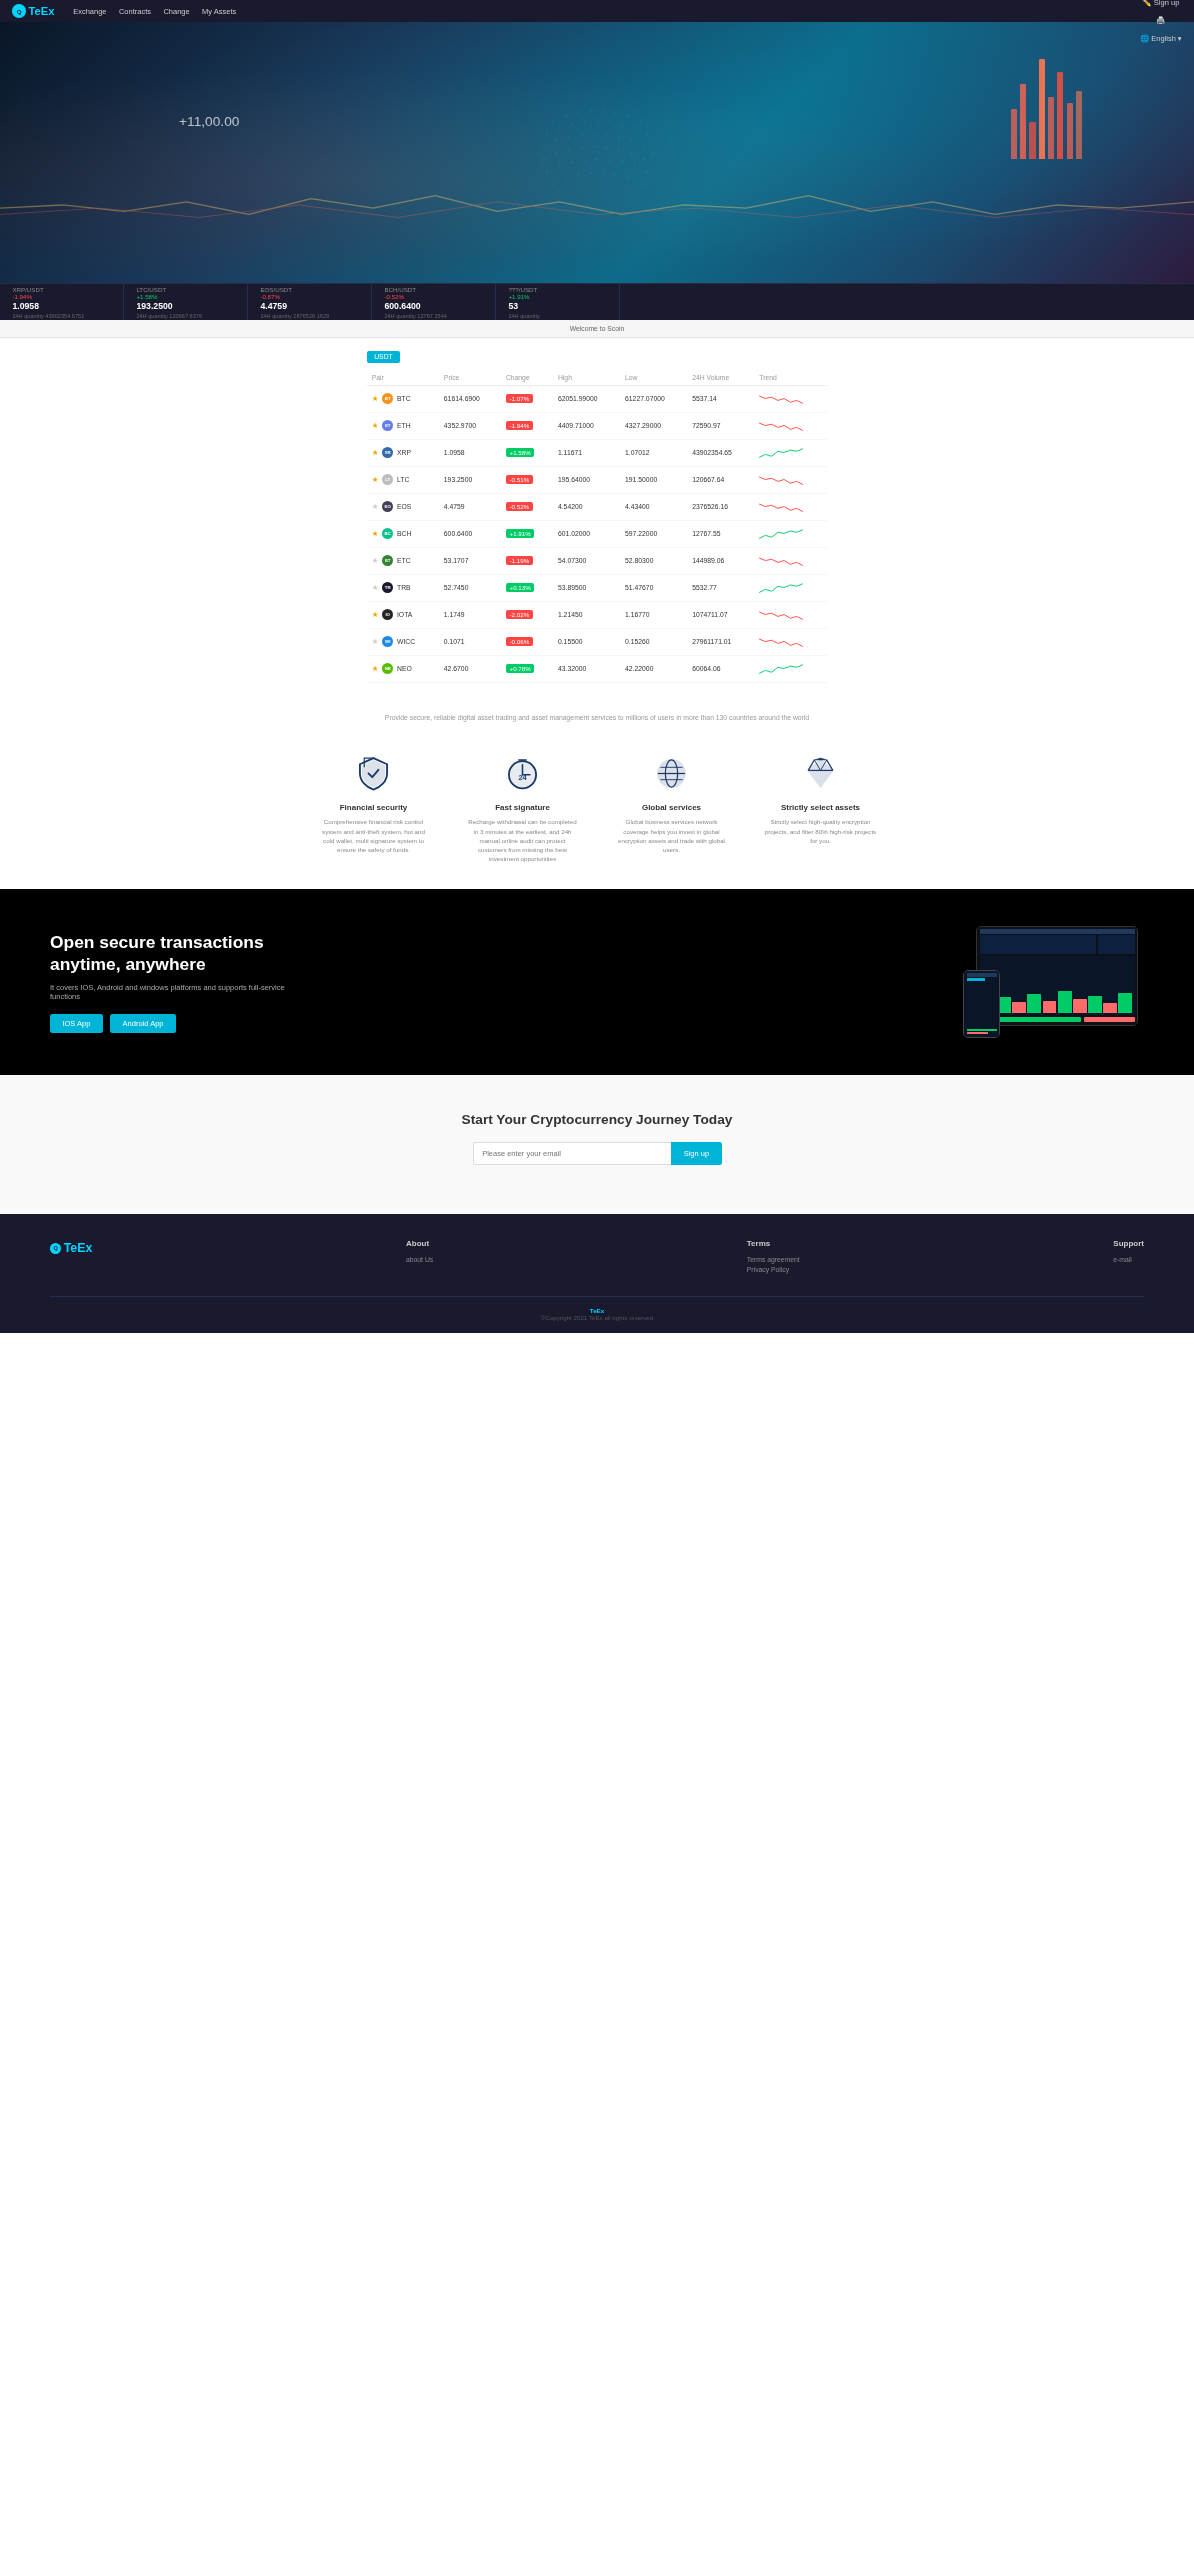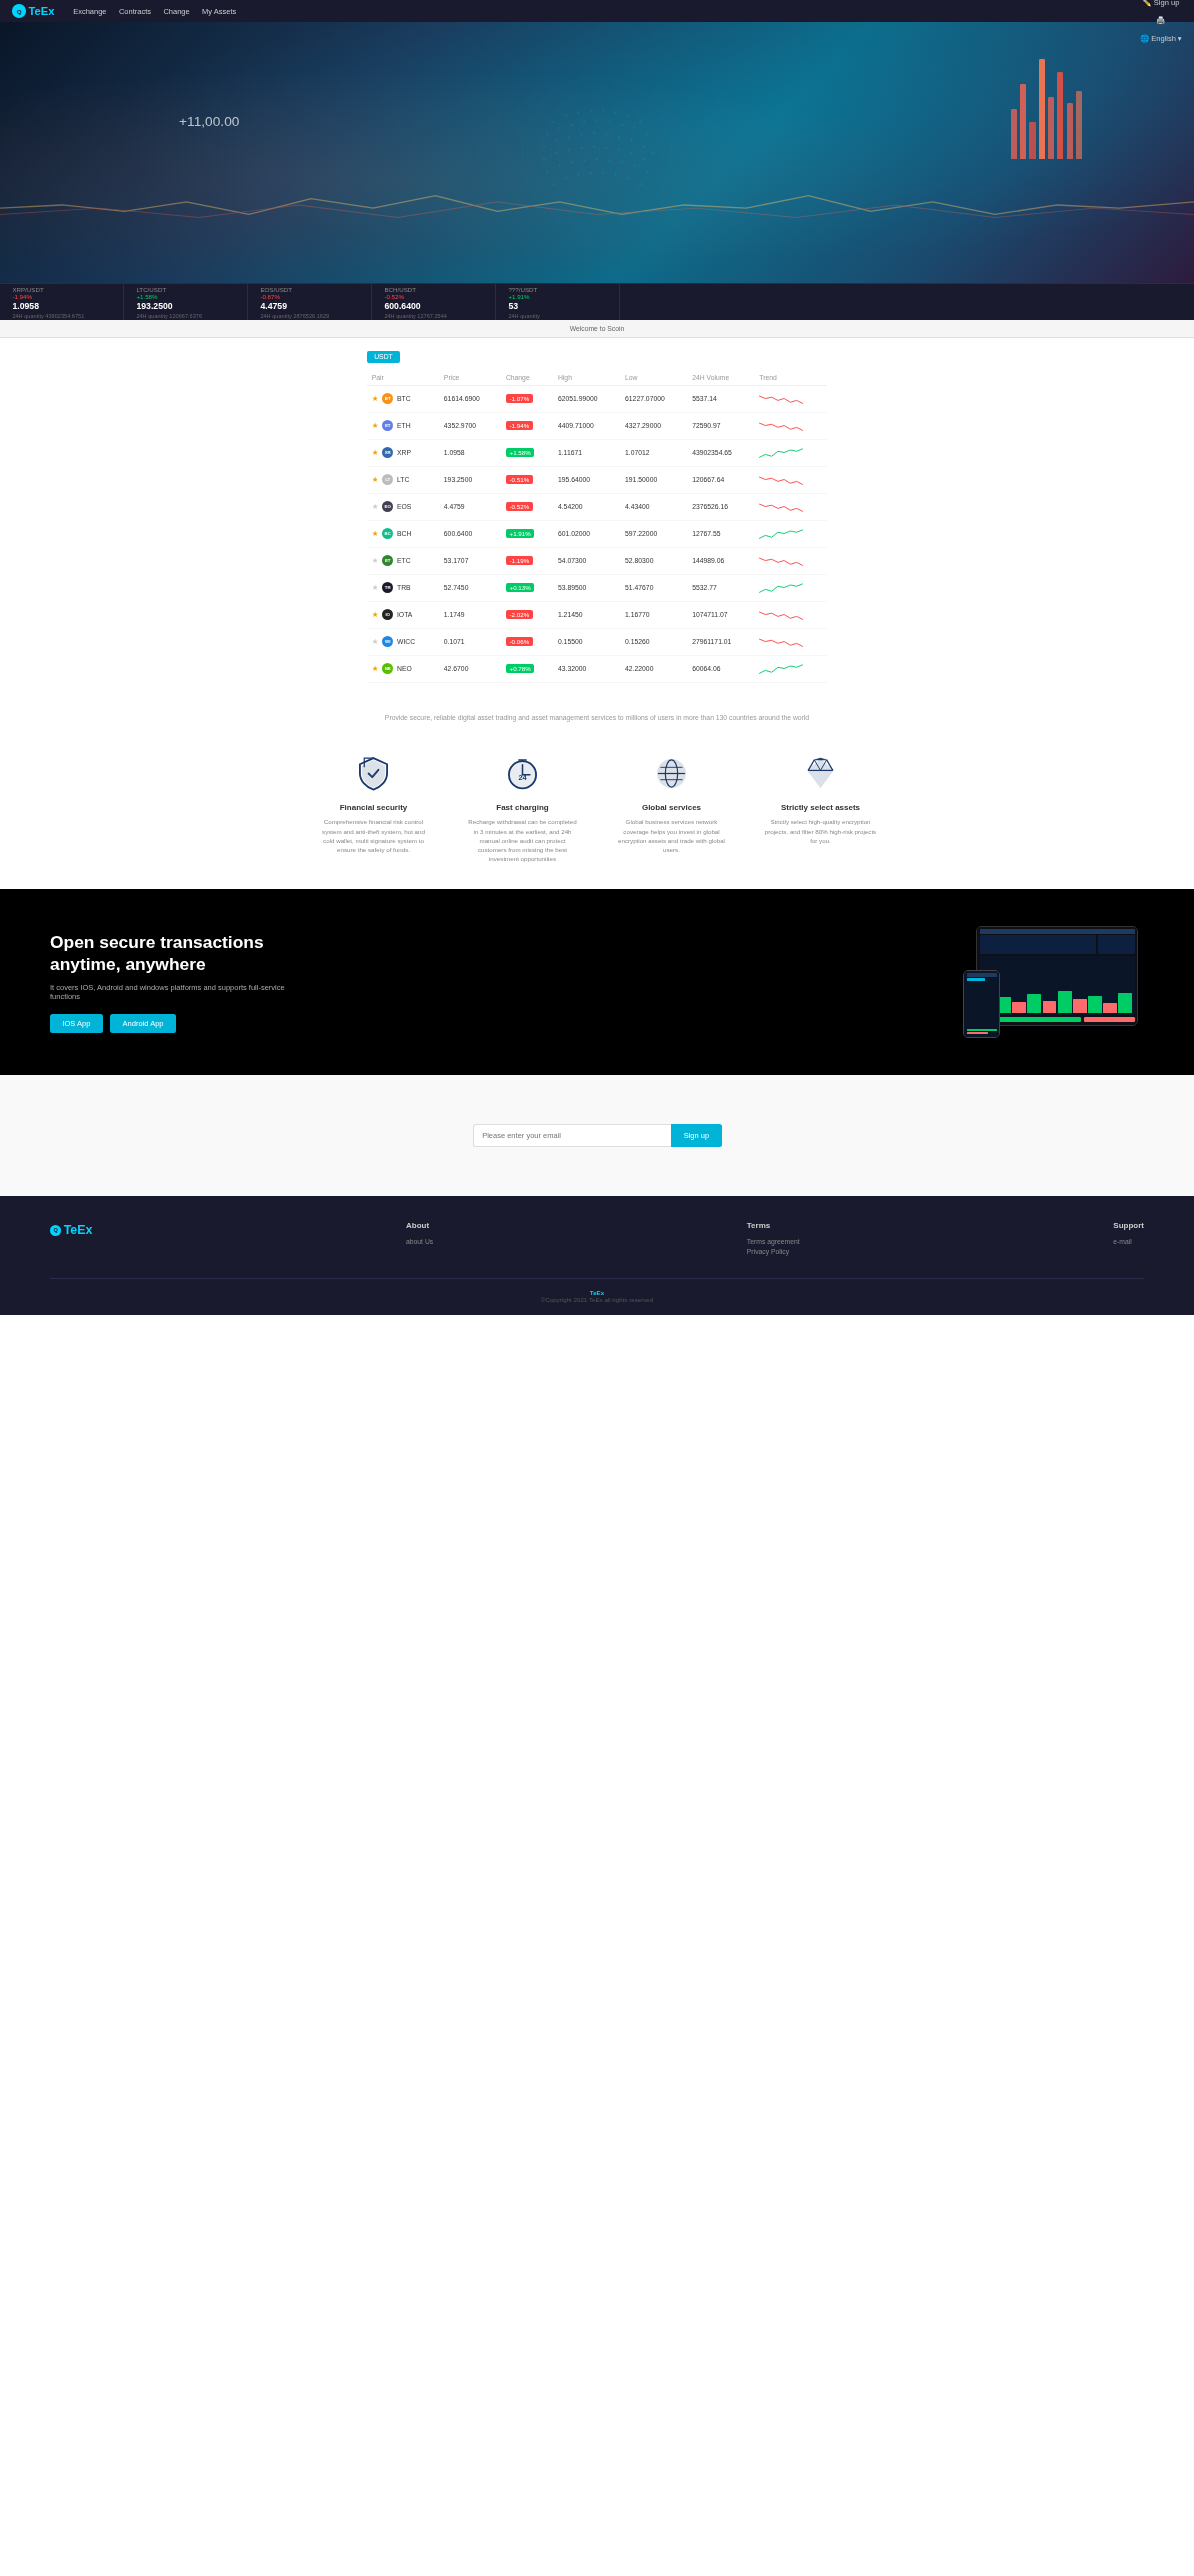--- a/index.html
+++ b/index.html
@@ -816,21 +816,21 @@
         <svg width="37" height="37" viewBox="0 0 60 60" style="font-size:12px">
           <circle cx="30" cy="32" r="22" fill="none" stroke="#1a3a6c" stroke-width="3"></circle>
           <circle cx="30" cy="32" r="22" fill="#1a3a6c" opacity="0.1"></circle>
           <line x1="30" y1="32" x2="30" y2="16" stroke="#1a3a6c" stroke-width="2.5" stroke-linecap="round"></line>
           <line x1="30" y1="32" x2="42" y2="32" stroke="#1a3a6c" stroke-width="2.5" stroke-linecap="round"></line>
           <text x="30" y="40" text-anchor="middle" fill="#1a3a6c" font-size="12" font-weight="bold">24</text>
           <line x1="24" y1="8" x2="36" y2="8" stroke="#1a3a6c" stroke-width="2.5" stroke-linecap="round"></line>
           <line x1="30" y1="8" x2="30" y2="11" stroke="#1a3a6c" stroke-width="2.5"></line>
         </svg>
       </div>
-      <div class="feature-title">Fast charging</div>
+      <div class="feature-title">Fast signature</div>
       <div class="feature-desc">Recharge withdrawal can be completed in 3 minutes at the earliest, and 24h manual online audit can protect customers from missing the best investment opportunities</div>
     </div>
 
     <div class="feature-item">
       <div class="feature-icon">
         <svg width="37" height="37" viewBox="0 0 60 60">
           <circle cx="30" cy="30" r="22" fill="#1a3a6c" opacity="0.15" stroke="#1a3a6c" stroke-width="3"></circle>
           <ellipse cx="30" cy="30" rx="10" ry="22" fill="none" stroke="#1a3a6c" stroke-width="2"></ellipse>
           <line x1="8" y1="30" x2="52" y2="30" stroke="#1a3a6c" stroke-width="2"></line>
           <line x1="12" y1="20" x2="48" y2="20" stroke="#1a3a6c" stroke-width="1.5"></line>
@@ -907,20 +907,21 @@
             <div style="height:2.5px;background:#00cc66;border-radius:0.6px;"></div>
             <div style="height:2.5px;background:#ff6b6b;border-radius:0.6px;width:70%;"></div>
           </div>
         </div>
       </div>
     </div>
   </div>
 </div>
 
 <div class="signup-section">
+  <h2 class="signup-title">Start Your Cryptocurrency Journey Today</h2>
   <div class="signup-form">
     <input type="email" class="signup-input" placeholder="Please enter your email" style="">
     <button class="signup-btn">Sign up</button>
   </div>
 </div>
 
 <footer class="footer">
   <div class="footer-top">
     <div>
       <div class="footer-logo">

